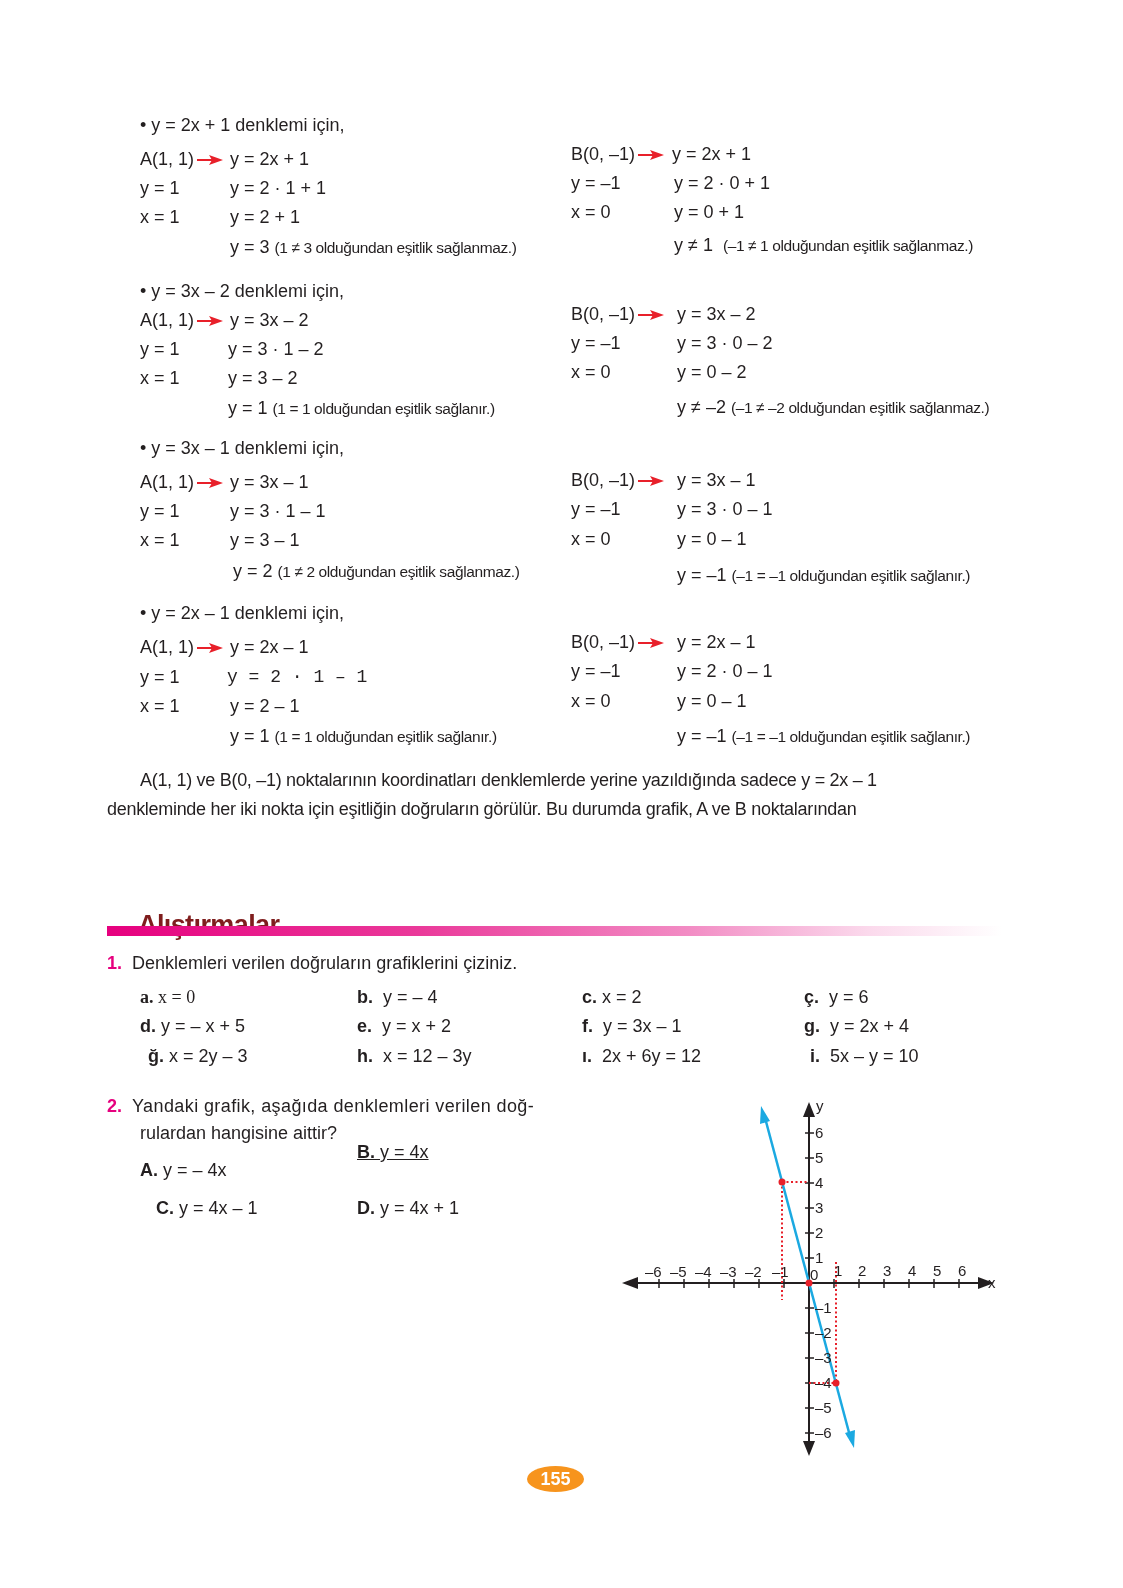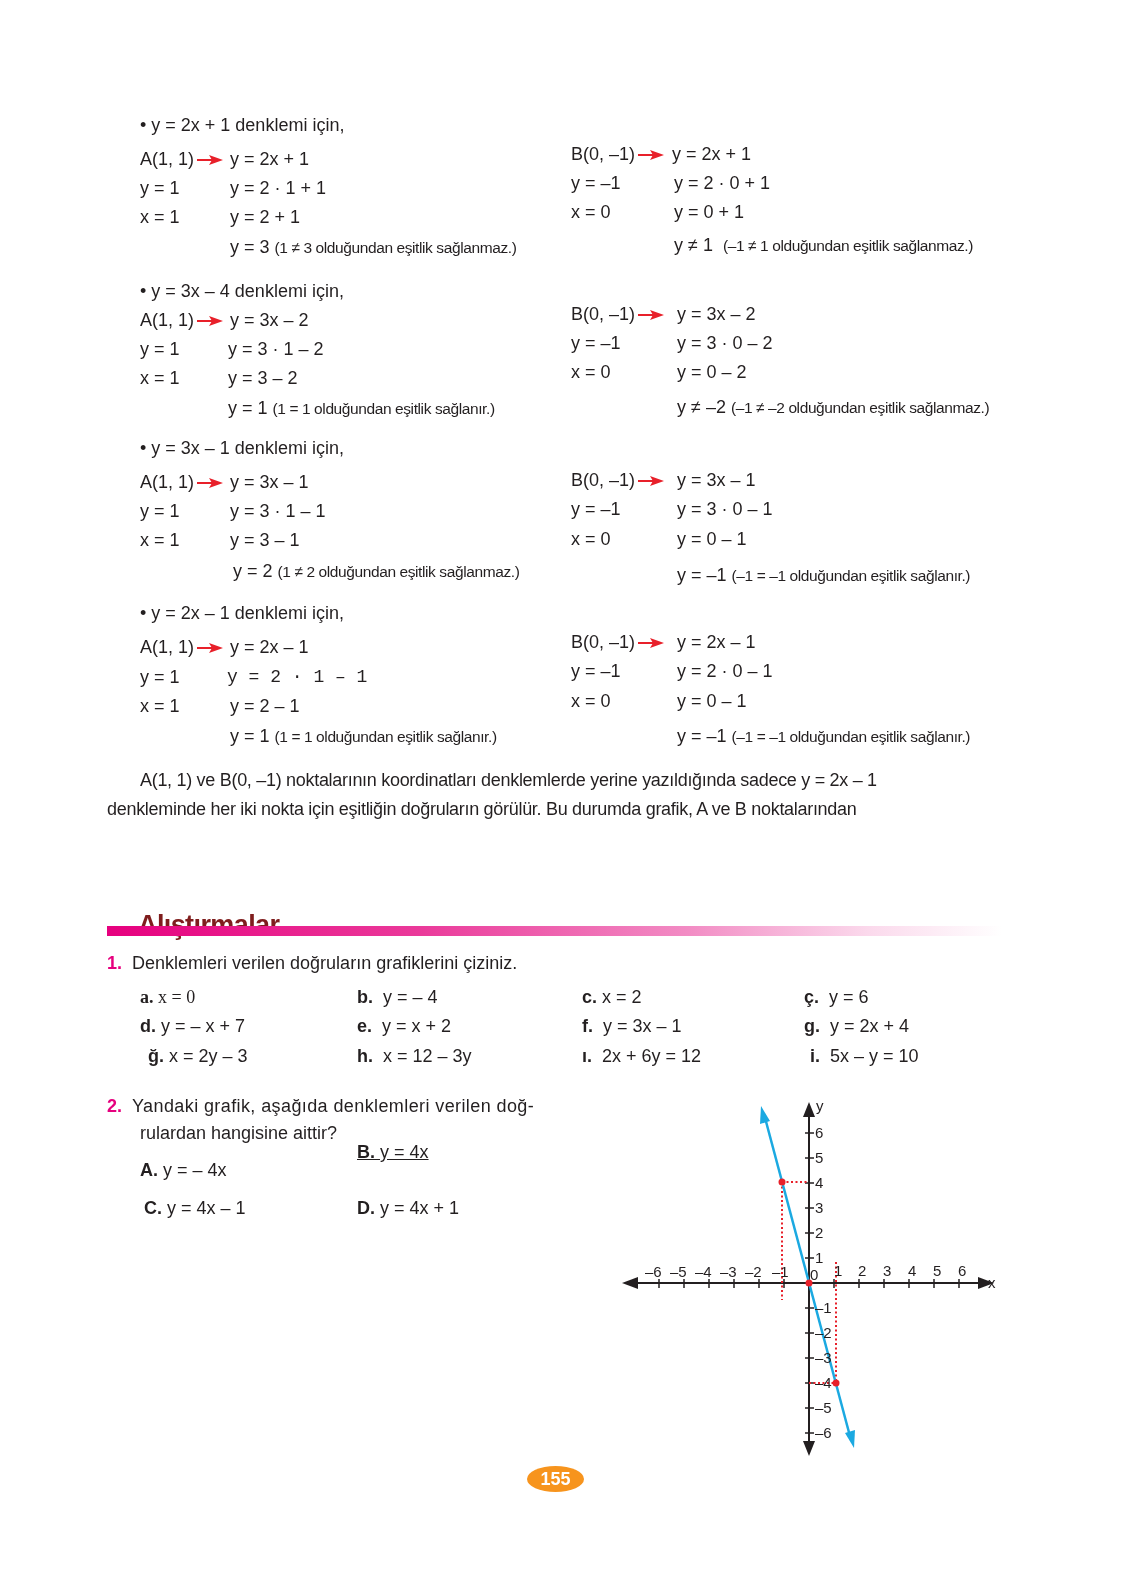--- a/index.html
+++ b/index.html
@@ -53,21 +53,21 @@
       </svg></div>
   <div class="abs t" style="left:672px;top:143px;">y = 2x + 1</div>
   <div class="abs t" style="left:571px;top:172px;">y = –1</div>
   <div class="abs t" style="left:674px;top:172px;">y = 2 · 0 + 1</div>
   <div class="abs t" style="left:571px;top:201px;">x = 0</div>
   <div class="abs t" style="left:674px;top:201px;">y = 0 + 1</div>
   <div class="abs t" style="left:674px;top:234px;"><span>y ≠ 1</span>&nbsp; <span class="note">(–1 ≠ 1 olduğundan eşitlik sağlanmaz.)</span></div>
 </div>
 
 <div>
-  <div class="abs t" style="left:140px;top:280px;">• y = 3x – 4 denklemi için,</div>
+  <div class="abs t" style="left:140px;top:280px;">• y = 3x – 2 denklemi için,</div>
   <div class="abs t" style="left:140px;top:309px;"><span>A(1, 1)</span><svg class="arrow">
         <use href="#red-arrow"></use>
       </svg></div>
   <div class="abs t" style="left:230px;top:309px;">y = 3x – 2</div>
   <div class="abs t" style="left:140px;top:338px;">y = 1</div>
   <div class="abs t" style="left:228px;top:338px;">y  = 3 · 1 – 2</div>
   <div class="abs t" style="left:140px;top:367px;">x = 1</div>
   <div class="abs t" style="left:228px;top:367px;">y  = 3 – 2</div>
   <div class="abs t" style="left:228px;top:397px;"><span>y  = 1</span> <span class="note">(1 = 1 olduğundan eşitlik sağlanır.)</span></div>
   <div class="abs t" style="left:571px;top:303px;"><span>B(0, –1)</span><svg class="arrow">
@@ -136,39 +136,39 @@
 <div>
   <div class="abs t" style="left:107px;top:952px;">
     <span class="qnum">1.</span>&nbsp;&nbsp;<span>Denklemleri verilen doğruların grafiklerini çiziniz.</span>
   </div>
 
   <div class="abs t" style="left:140px;top:986px;font-family:Liberation Serif, serif;"><span class="lbl">a.</span> <span>x = 0</span></div>
   <div class="abs t" style="left:357px;top:986px;"><span class="lbl">b.</span>&nbsp; <span>y = – 4</span></div>
   <div class="abs t" style="left:582px;top:986px;"><span class="lbl">c.</span> <span>x = 2</span></div>
   <div class="abs t" style="left:804px;top:986px;"><span class="lbl">ç.</span>&nbsp; <span>y = 6</span></div>
 
-  <div class="abs t" style="left:140px;top:1015px;"><span class="lbl">d.</span> <span>y = – x + 7</span></div>
+  <div class="abs t" style="left:140px;top:1015px;"><span class="lbl">d.</span> <span>y = – x + 5</span></div>
   <div class="abs t" style="left:357px;top:1015px;"><span class="lbl">e.</span>&nbsp; <span>y = x + 2</span></div>
   <div class="abs t" style="left:582px;top:1015px;"><span class="lbl">f.</span>&nbsp; <span>y = 3x – 1</span></div>
   <div class="abs t" style="left:804px;top:1015px;"><span class="lbl">g.</span>&nbsp; <span>y = 2x + 4</span></div>
 
   <div class="abs t" style="left:140px;top:1045px;margin-left:8px;"><span class="lbl">ğ.</span> <span>x = 2y – 3</span></div>
   <div class="abs t" style="left:357px;top:1045px;"><span class="lbl">h.</span>&nbsp; <span>x = 12 – 3y</span></div>
   <div class="abs t" style="left:582px;top:1045px;"><span class="lbl">ı.</span>&nbsp; <span>2x + 6y = 12</span></div>
   <div class="abs t" style="left:810px;top:1045px;"><span class="lbl">i.</span>&nbsp; <span>5x – y = 10</span></div>
 </div>
 
 <div>
   <div class="abs t" style="left:107px;top:1095px;">
     <span class="qnum">2.</span>&nbsp;&nbsp;<span style="letter-spacing:0.4px;">Yandaki grafik, aşağıda denklemleri verilen doğ-</span>
   </div>
   <div class="abs t" style="left:140px;top:1122px;">rulardan hangisine aittir?</div>
   <div class="abs t" style="left:140px;top:1159px;"><span class="lbl">A.</span> <span>y = – 4x</span></div>
   <div class="abs t" style="left:357px;top:1141px;text-decoration:underline;"><span class="lbl">B.</span> <span>y = 4x</span></div>
-  <div class="abs t" style="left:144px;top:1197px;"><span class="lbl">C.</span> <span>y = 4x – 1</span></div>
+  <div class="abs t" style="left:156px;top:1197px;"><span class="lbl">C.</span> <span>y = 4x – 1</span></div>
   <div class="abs t" style="left:357px;top:1197px;"><span class="lbl">D.</span> <span>y = 4x + 1</span></div>
 </div>
 
 <svg class="abs" style="left:0;top:0;" width="1123" height="1588" viewBox="0 0 1123 1588">
 
   <g stroke="#231f20" stroke-width="2">
     <line x1="632" y1="1283" x2="982" y2="1283"></line>
   </g>
   <polygon points="622,1283 638,1277 638,1289" fill="#231f20"></polygon>
   <polygon points="994,1283 978,1277 978,1289" fill="#231f20"></polygon>

